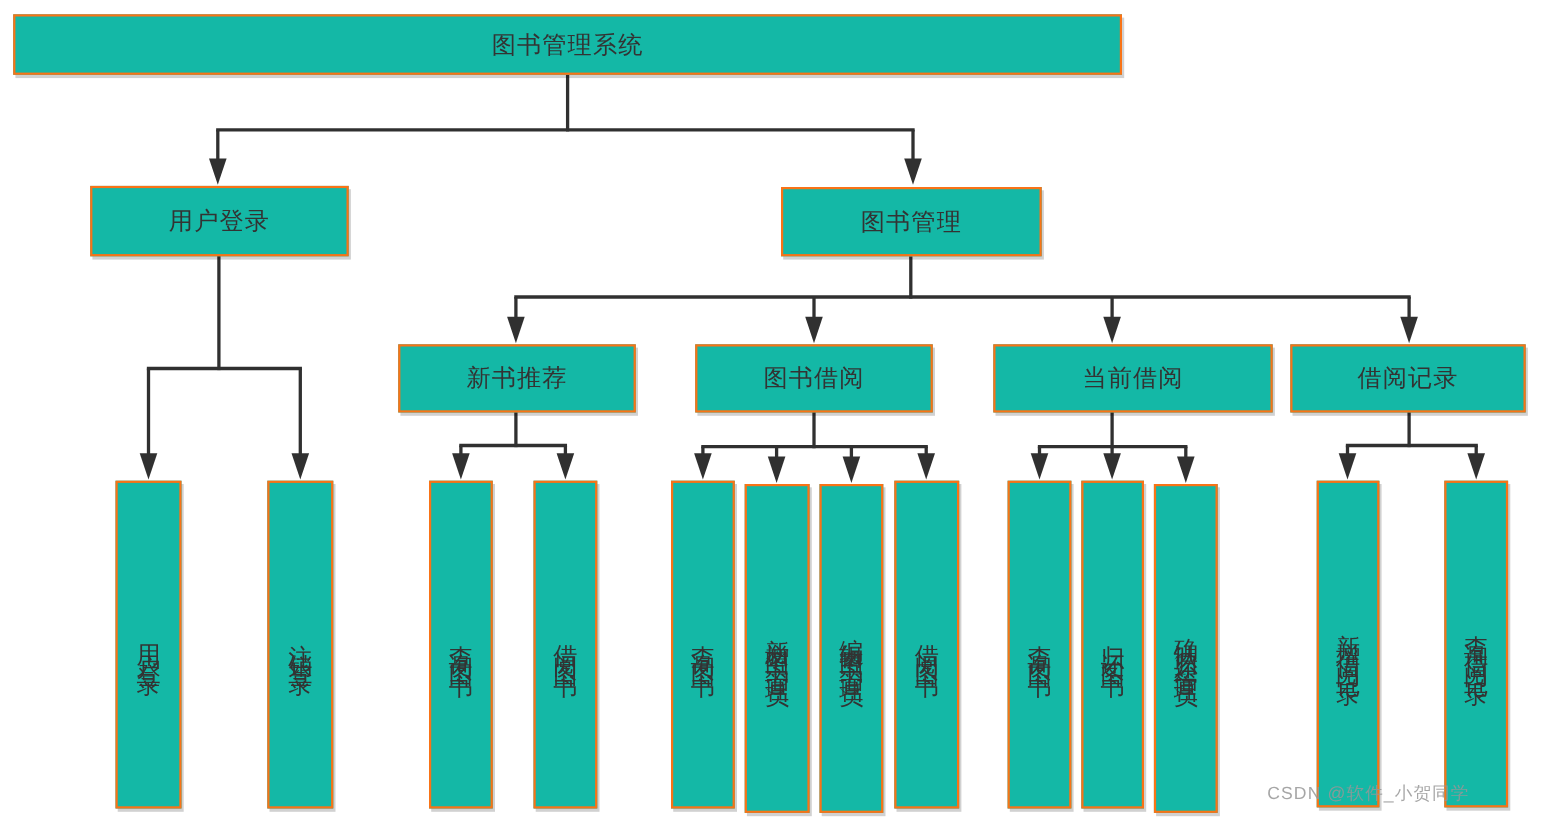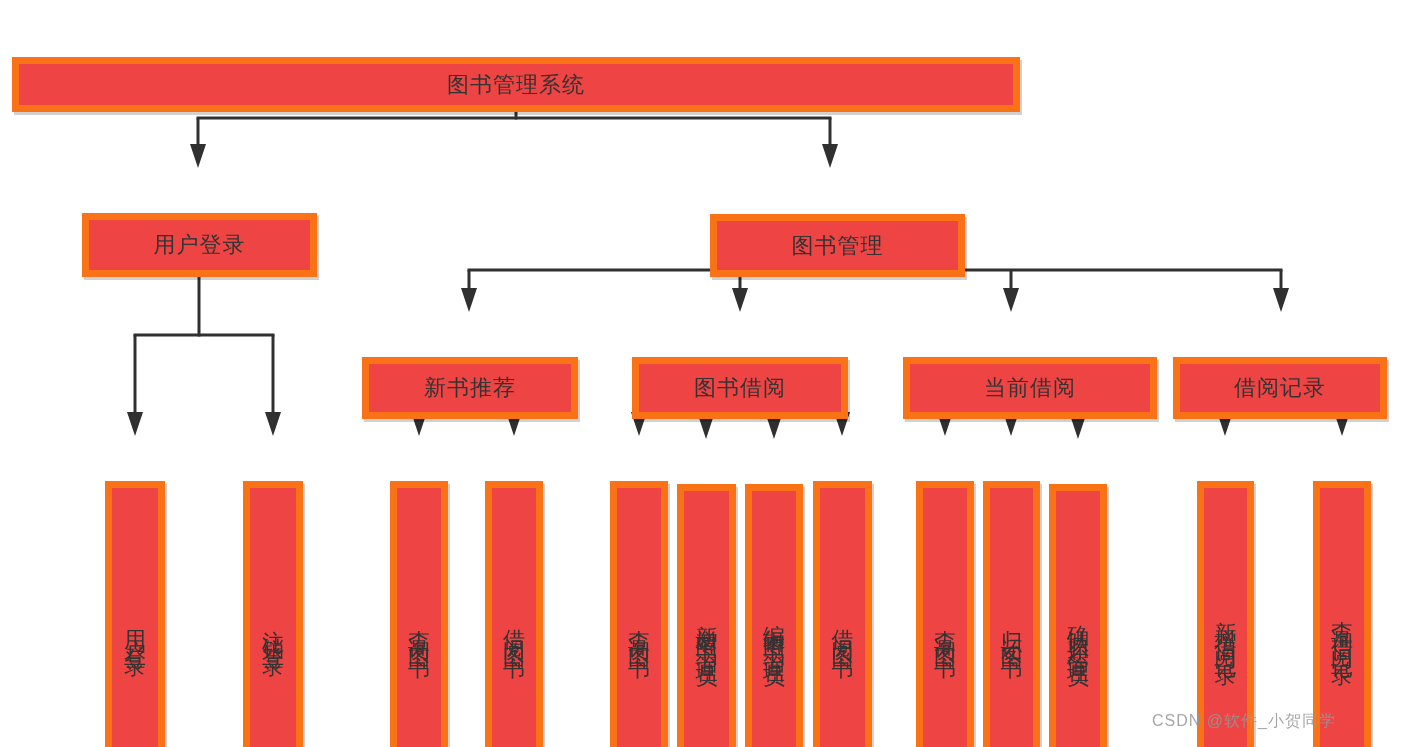--- a/index.html
+++ b/index.html
@@ -20,28 +20,27 @@
     position: absolute;
     left: 0;
     top: 0;
     width: 1405px;
     height: 747px;
     z-index: 1;
   }
   .node {
     position: absolute;
     box-sizing: border-box;
-    background: #ef4444;
-    border: 7px solid #f97316;
+    background: #14b8a6;
+    border: 2px solid #f97316;
     box-shadow: 2px 3px 0 rgba(0,0,0,0.18);
     display: flex;
     align-items: center;
     justify-content: center;
     z-index: 2;
-    margin-top: 44px;
   }
   .hnode {
     font-size: 22px;
     letter-spacing: 1px;
     white-space: nowrap;
   }
   .vnode span {
     writing-mode: vertical-rl;
     text-orientation: mixed;
     font-size: 22px;
@@ -133,21 +132,21 @@
     </g>
   </svg>
 
   <div class="node hnode" style="left:12px;top:13px;width:1008px;height:55px">
     <span>图书管理系统</span>
   </div>
 
   <div class="node hnode" style="left:82px;top:169px;width:235px;height:64px">
     <span>用户登录</span>
   </div>
-  <div class="node hnode" style="left:710px;top:170px;width:255px;height:63px">
+  <div class="node hnode" style="left:710px;top:170px;width:237px;height:63px">
     <span>图书管理</span>
   </div>
 
   <div class="node hnode" style="left:632px;top:313px;width:216px;height:62px">
     <span>图书借阅</span>
   </div>
   <div class="node hnode" style="left:362px;top:313px;width:216px;height:62px">
     <span>新书推荐</span>
   </div>
   <div class="node hnode" style="left:903px;top:313px;width:254px;height:62px">

